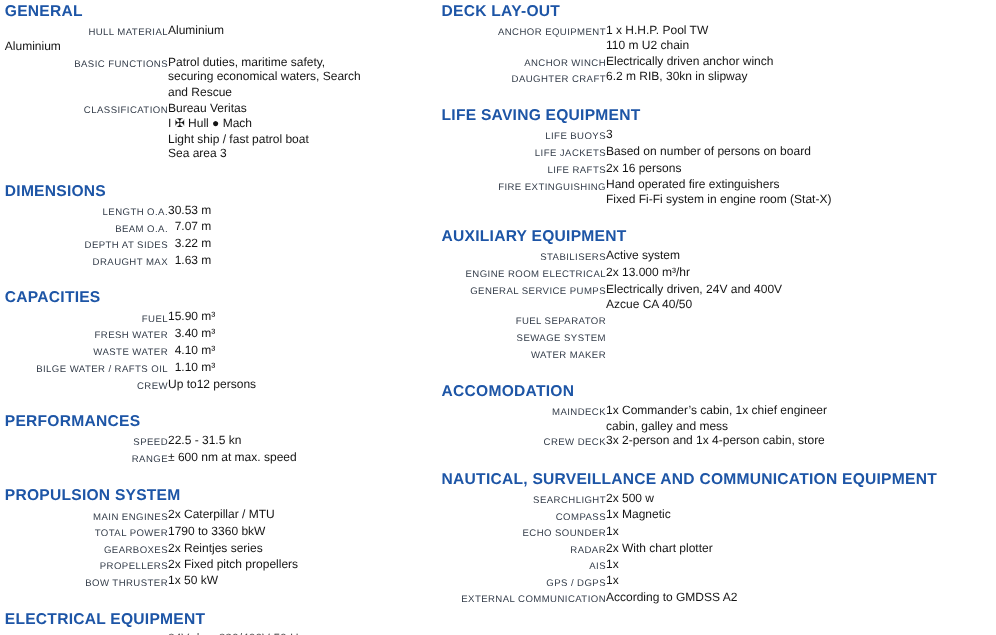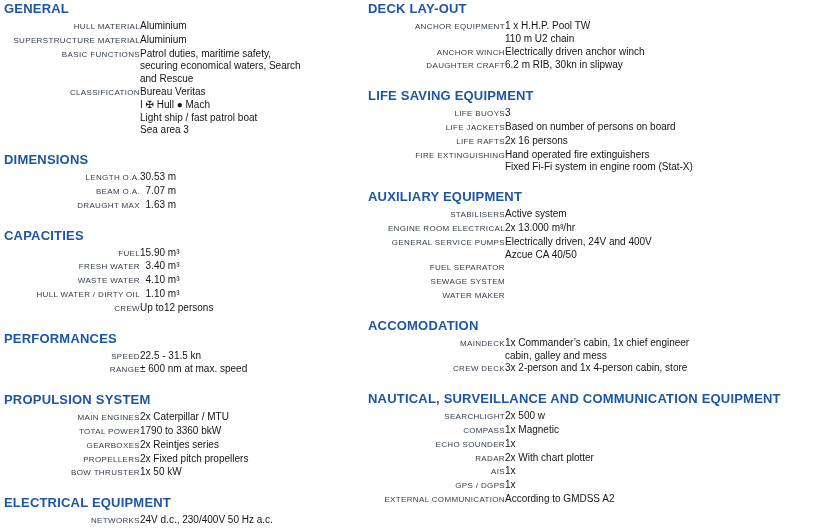--- a/index.html
+++ b/index.html
@@ -41,21 +41,20 @@
     <div id="left-sections">
         <section class="section">
           <div class="section-header">GENERAL</div>
           <div class="spec-row">
             <span class="spec-label">HULL MATERIAL</span>
             <span class="spec-value">
               <span class="value-line">Aluminium</span>
             </span>
           </div>
           <div class="spec-row">
-            <span class="spec-label">SUPERSTRUCTURE MATERIAL</span>
             <span class="spec-value">
               <span class="value-line">Aluminium</span>
             </span>
           </div>
           <div class="spec-row">
             <span class="spec-label">BASIC FUNCTIONS</span>
             <span class="spec-value">
               <span class="value-line">Patrol duties, maritime safety,</span>
               <span class="value-line">securing economical waters, Search</span>
               <span class="value-line">and Rescue</span>
@@ -79,20 +78,26 @@
               <span class="value-line">30.53 m</span>
             </span>
           </div>
           <div class="spec-row">
             <span class="spec-label">BEAM O.A.</span>
             <span class="spec-value">
               <span class="value-line">  7.07 m</span>
             </span>
           </div>
           <div class="spec-row">
+            <span class="spec-label">DEPTH AT SIDES</span>
+            <span class="spec-value">
+              <span class="value-line">  3.22 m</span>
+            </span>
+          </div>
+          <div class="spec-row">
             <span class="spec-label">DRAUGHT MAX</span>
             <span class="spec-value">
               <span class="value-line">  1.63 m</span>
             </span>
           </div>
         </section>
         <section class="section">
           <div class="section-header">CAPACITIES</div>
           <div class="spec-row">
             <span class="spec-label">FUEL</span>
@@ -106,21 +111,21 @@
               <span class="value-line">  3.40 m³</span>
             </span>
           </div>
           <div class="spec-row">
             <span class="spec-label">WASTE WATER</span>
             <span class="spec-value">
               <span class="value-line">  4.10 m³</span>
             </span>
           </div>
           <div class="spec-row">
-            <span class="spec-label">HULL WATER / DIRTY OIL</span>
+            <span class="spec-label">BILGE WATER / RAFTS OIL</span>
             <span class="spec-value">
               <span class="value-line">  1.10 m³</span>
             </span>
           </div>
           <div class="spec-row">
             <span class="spec-label">CREW</span>
             <span class="spec-value">
               <span class="value-line">Up to12 persons</span>
             </span>
           </div>

